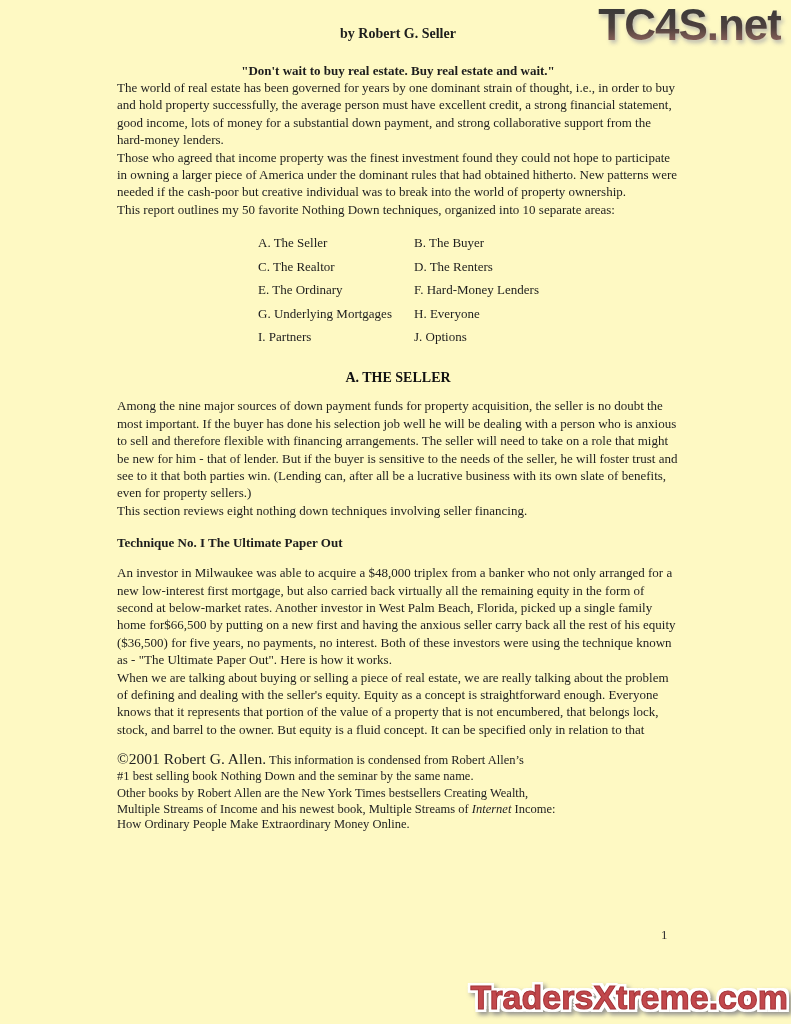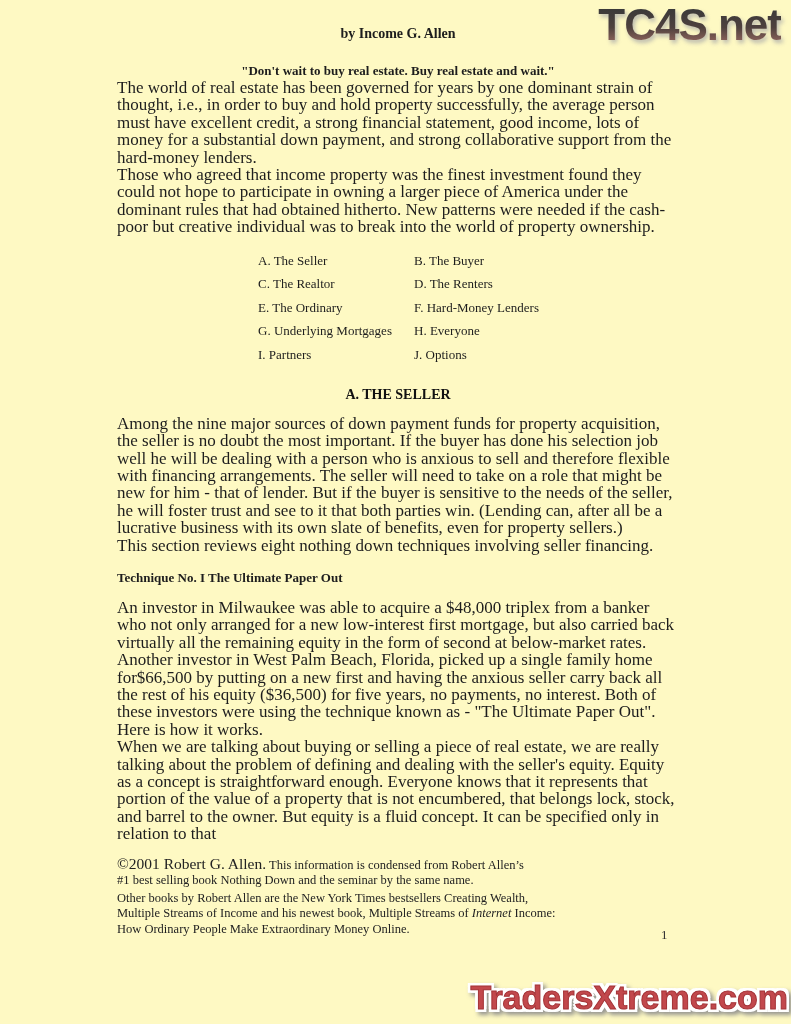--- a/index.html
+++ b/index.html
@@ -33,21 +33,21 @@
     font-size:25px;line-height:30px;
     font-weight:bold;text-align:center;color:#111;
   }
   .byline{
     margin-top:26px;font-size:14px;font-weight:bold;text-align:center;
   }
   .quote{
     margin-top:21px;font-size:13px;font-weight:bold;text-align:center;
   }
   p.body{
-    margin:0;font-size:17px;line-height:17.4px;text-align:left;
+    margin:0;font-size:13px;line-height:17.4px;text-align:left;
   }
   .p1{margin-top:15px;}
   .p2{margin-top:9px;}
   .p3{margin-top:14px;}
   
   .areas{margin-top:16px;margin-left:141px;}
   .area-row{display:flex;height:23.5px;align-items:flex-start;}
   .area-cell{font-size:13px;line-height:17px;}
   .area-cell.c1{width:156px;}
   
@@ -105,26 +105,27 @@
 </head>
 <body>
 
 <div class="page">
 
   <div class="wm-tc4s">TC4S.net</div>
 
   <div class="content">
 
 
-    <div class="byline">by Income G. Allen</div>
+    <div class="byline">by Robert G. Seller</div>
 
     <div class="quote">"Don't wait to buy real estate. Buy real estate and wait."</div>
 
     <p class="body p1">The world of real estate has been governed for years by one dominant strain of thought, i.e., in order to buy and hold property successfully, the average person must have excellent credit, a strong financial statement, good income, lots of money for a substantial down payment, and strong collaborative support from the hard-money lenders.</p>
     <p class="body p2">Those who agreed that income property was the finest investment found they could not hope to participate in owning a larger piece of America under the dominant rules that had obtained hitherto. New patterns were needed if the cash-poor but creative individual was to break into the world of property ownership.</p>
+    <p class="body p3">This report outlines my 50 favorite Nothing Down techniques, organized into 10 separate areas:</p>
 
     <div class="areas">
       <div class="area-row">
         <span class="area-cell c1">A. The Seller</span>
         <span class="area-cell">B. The Buyer</span>
       </div>
       <div class="area-row">
         <span class="area-cell c1">C. The Realtor</span>
         <span class="area-cell">D. The Renters</span>
       </div>

